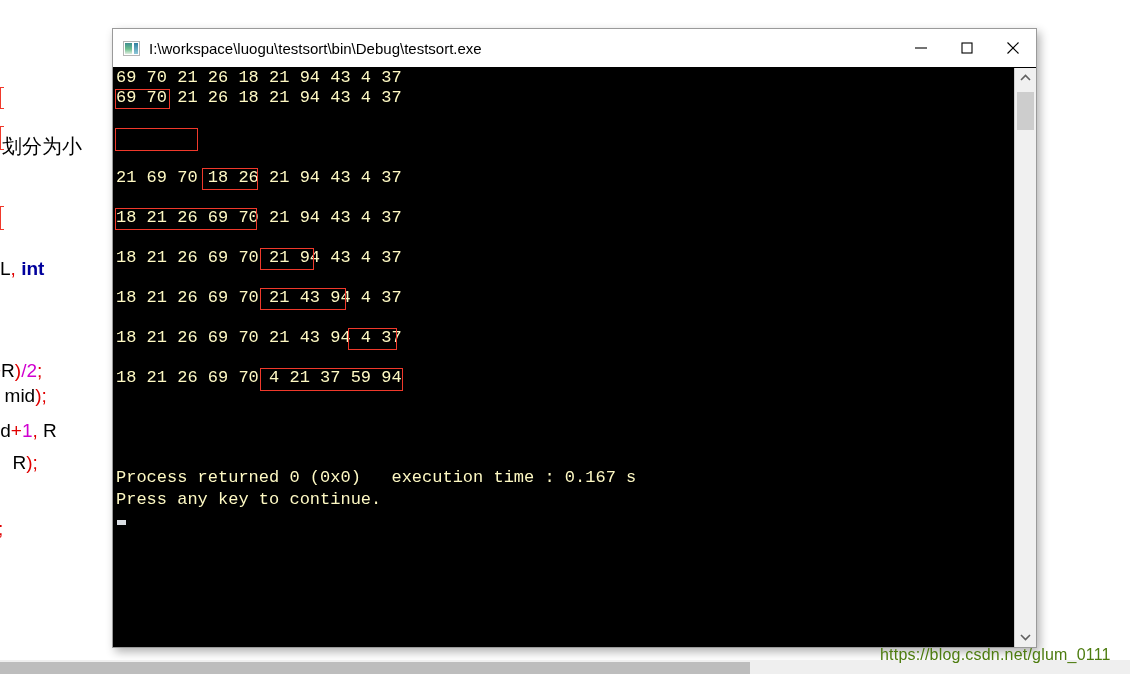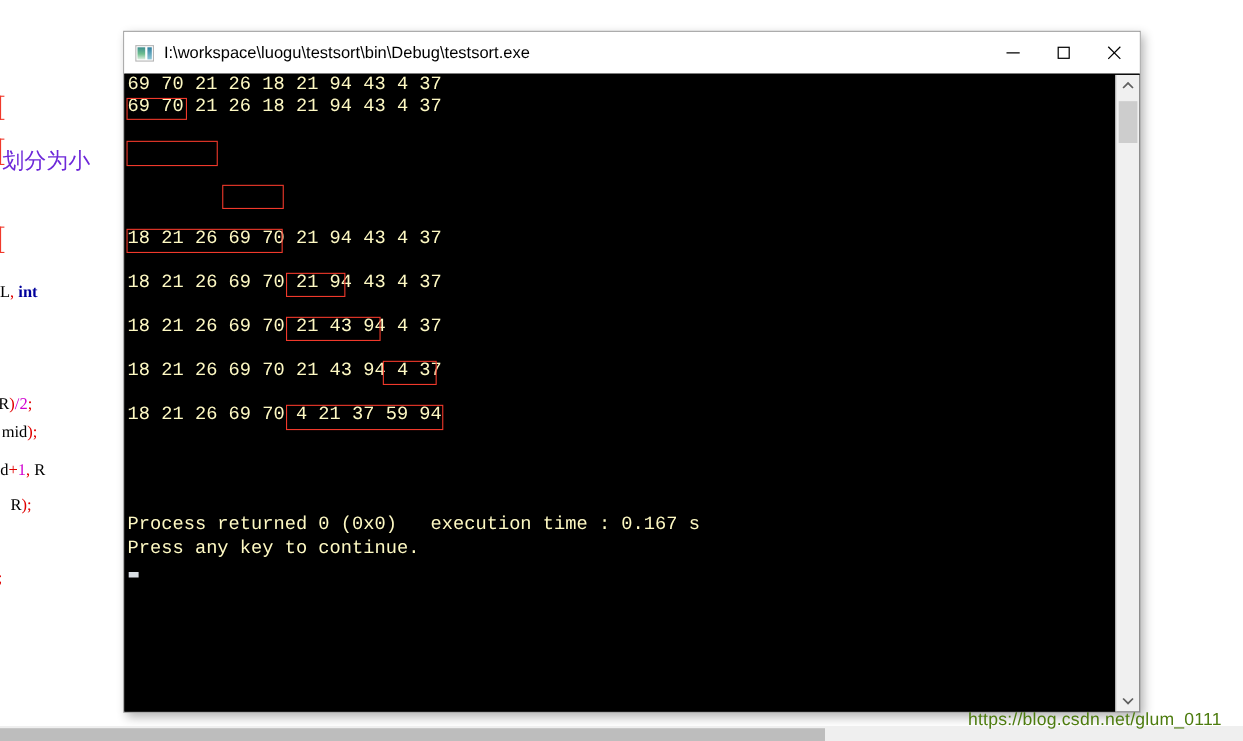--- a/index.html
+++ b/index.html
@@ -17,31 +17,31 @@
 
   
   #ide-background {
     position: absolute;
     left: 0; top: 0;
     width: 1130px; height: 660px;
     background: #ffffff;
   }
   .code-line {
     position: absolute;
-    font-family: Liberation Serif, serif;
-    font-size: 15px;
+    font-family: Liberation Sans, sans-serif;
+    font-size: 19px;
     white-space: pre;
     color: #000000;
     letter-spacing: 0px;
   }
   .cn-comment {
     position: absolute;
     font-family: "DejaVu Sans", sans-serif;
     font-size: 20px;
-    color: #6d28d9;
+    color: #000000;
     white-space: pre;
   }
   .kw { color: #00009c; font-weight: bold; }
   .pun-red { color: #e00000; }
   .pun-mag { color: #d000d0; }
 
   
   #page-bottom-strip {
     position: absolute;
     left: 0; top: 660px;
@@ -245,20 +245,21 @@
   </div>
 
   <div id="console-body">
 
     <div id="console-text-area">
 
       <div class="console-line" style="top:0px;">69 70 21 26 18 21 94 43 4 37</div>
       <div class="console-line" style="top:20px;">69 70 21 26 18 21 94 43 4 37</div>
       <div class="console-line" style="top:40px;"></div>
       <div class="console-line" style="top:80px;"></div>
+      <div class="console-line" style="top:100px;">21 69 70 18 26 21 94 43 4 37</div>
       <div class="console-line" style="top:120px;"></div>
       <div class="console-line" style="top:140px;">18 21 26 69 70 21 94 43 4 37</div>
       <div class="console-line" style="top:160px;"></div>
       <div class="console-line" style="top:180px;">18 21 26 69 70 21 94 43 4 37</div>
       <div class="console-line" style="top:200px;"></div>
       <div class="console-line" style="top:220px;">18 21 26 69 70 21 43 94 4 37</div>
       <div class="console-line" style="top:240px;"></div>
       <div class="console-line" style="top:260px;">18 21 26 69 70 21 43 94 4 37</div>
       <div class="console-line" style="top:280px;"></div>
       <div class="console-line" style="top:300px;">18 21 26 69 70 4 21 37 59 94</div>

